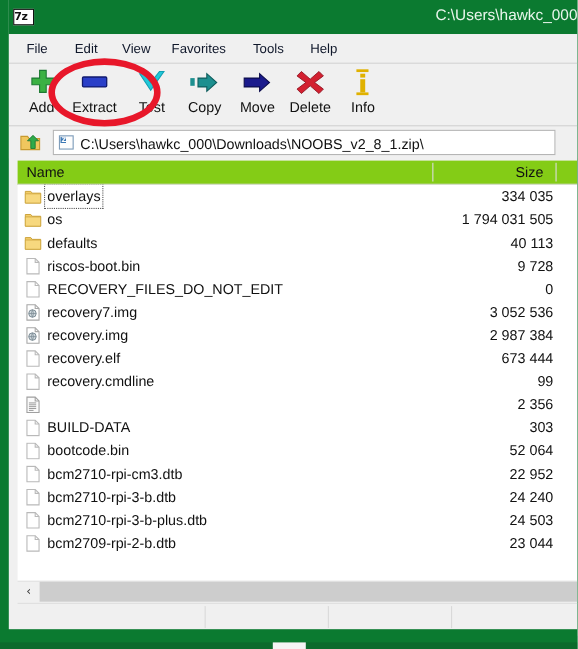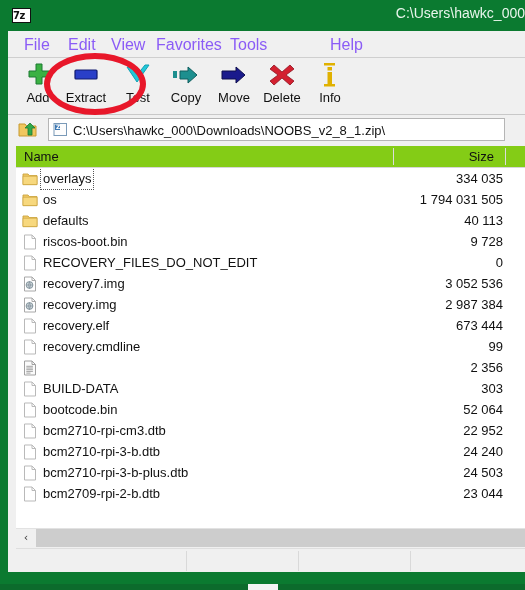--- a/index.html
+++ b/index.html
@@ -34,21 +34,21 @@
   }
   
   #menubar{
     position:absolute;left:0;top:31px;width:517px;height:27px;
     background:#f0f0f0;
     border-bottom:1px solid #cfcfcf;
     box-sizing:border-box;
   }
   .menu-item{
     position:absolute;top:4px;height:19px;line-height:19px;
-    font-size:16px;color:#8b5cf6;padding:0 6px;cursor:default;
+    font-size:12px;color:#0f172a;padding:0 6px;cursor:default;
     font-family:"Liberation Sans",sans-serif;white-space:nowrap;
   }
   
   #toolbar{
     position:absolute;left:0;top:58px;width:517px;height:57px;
     background:#f0f0f0;border-bottom:1px solid #c8c8c8;
     box-sizing:border-box;
   }
   .tb-btn{
     position:absolute;top:2px;width:52px;height:52px;cursor:default;
@@ -161,21 +161,21 @@
       <div id="logo7z">7z</div>
       <div id="titletext">C:\Users\hawkc_000</div>
     </div>
 
     <div id="menubar">
         <div class="menu-item" style="left: 10px;">File</div>
         <div class="menu-item" style="left: 54px;">Edit</div>
         <div class="menu-item" style="left: 97px;">View</div>
         <div class="menu-item" style="left: 142px;">Favorites</div>
         <div class="menu-item" style="left: 216px;">Tools</div>
-        <div class="menu-item" style="left: 268px; margin-left: 48px;">Help</div>
+        <div class="menu-item" style="left: 268px;">Help</div>
       </div>
 
     <div id="toolbar">
         <div class="tb-btn" style="left: 4px;">
           <div class="tb-ico"><svg width="52" height="30" viewBox="0 0 52 30">
               <g transform="translate(17,4)">
                 <path d="M7 0 h6 v7 h7 v6 h-7 v7 h-6 v-7 H0 V7 h7 z" fill="#3bb143" stroke="#1d7a33" stroke-width="1"></path>
               </g>
             </svg></div>
           <span class="tb-lbl">Add</span>

